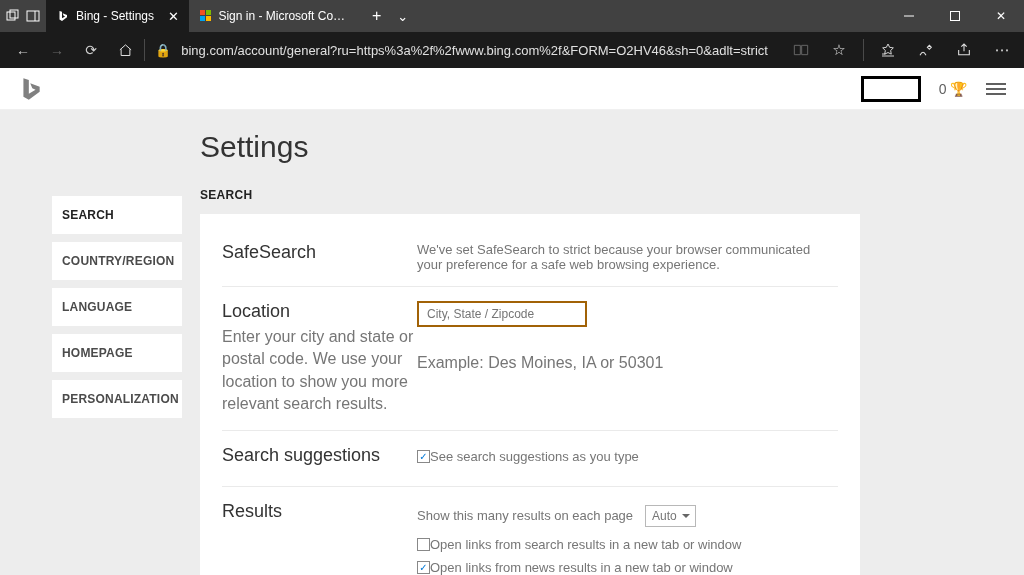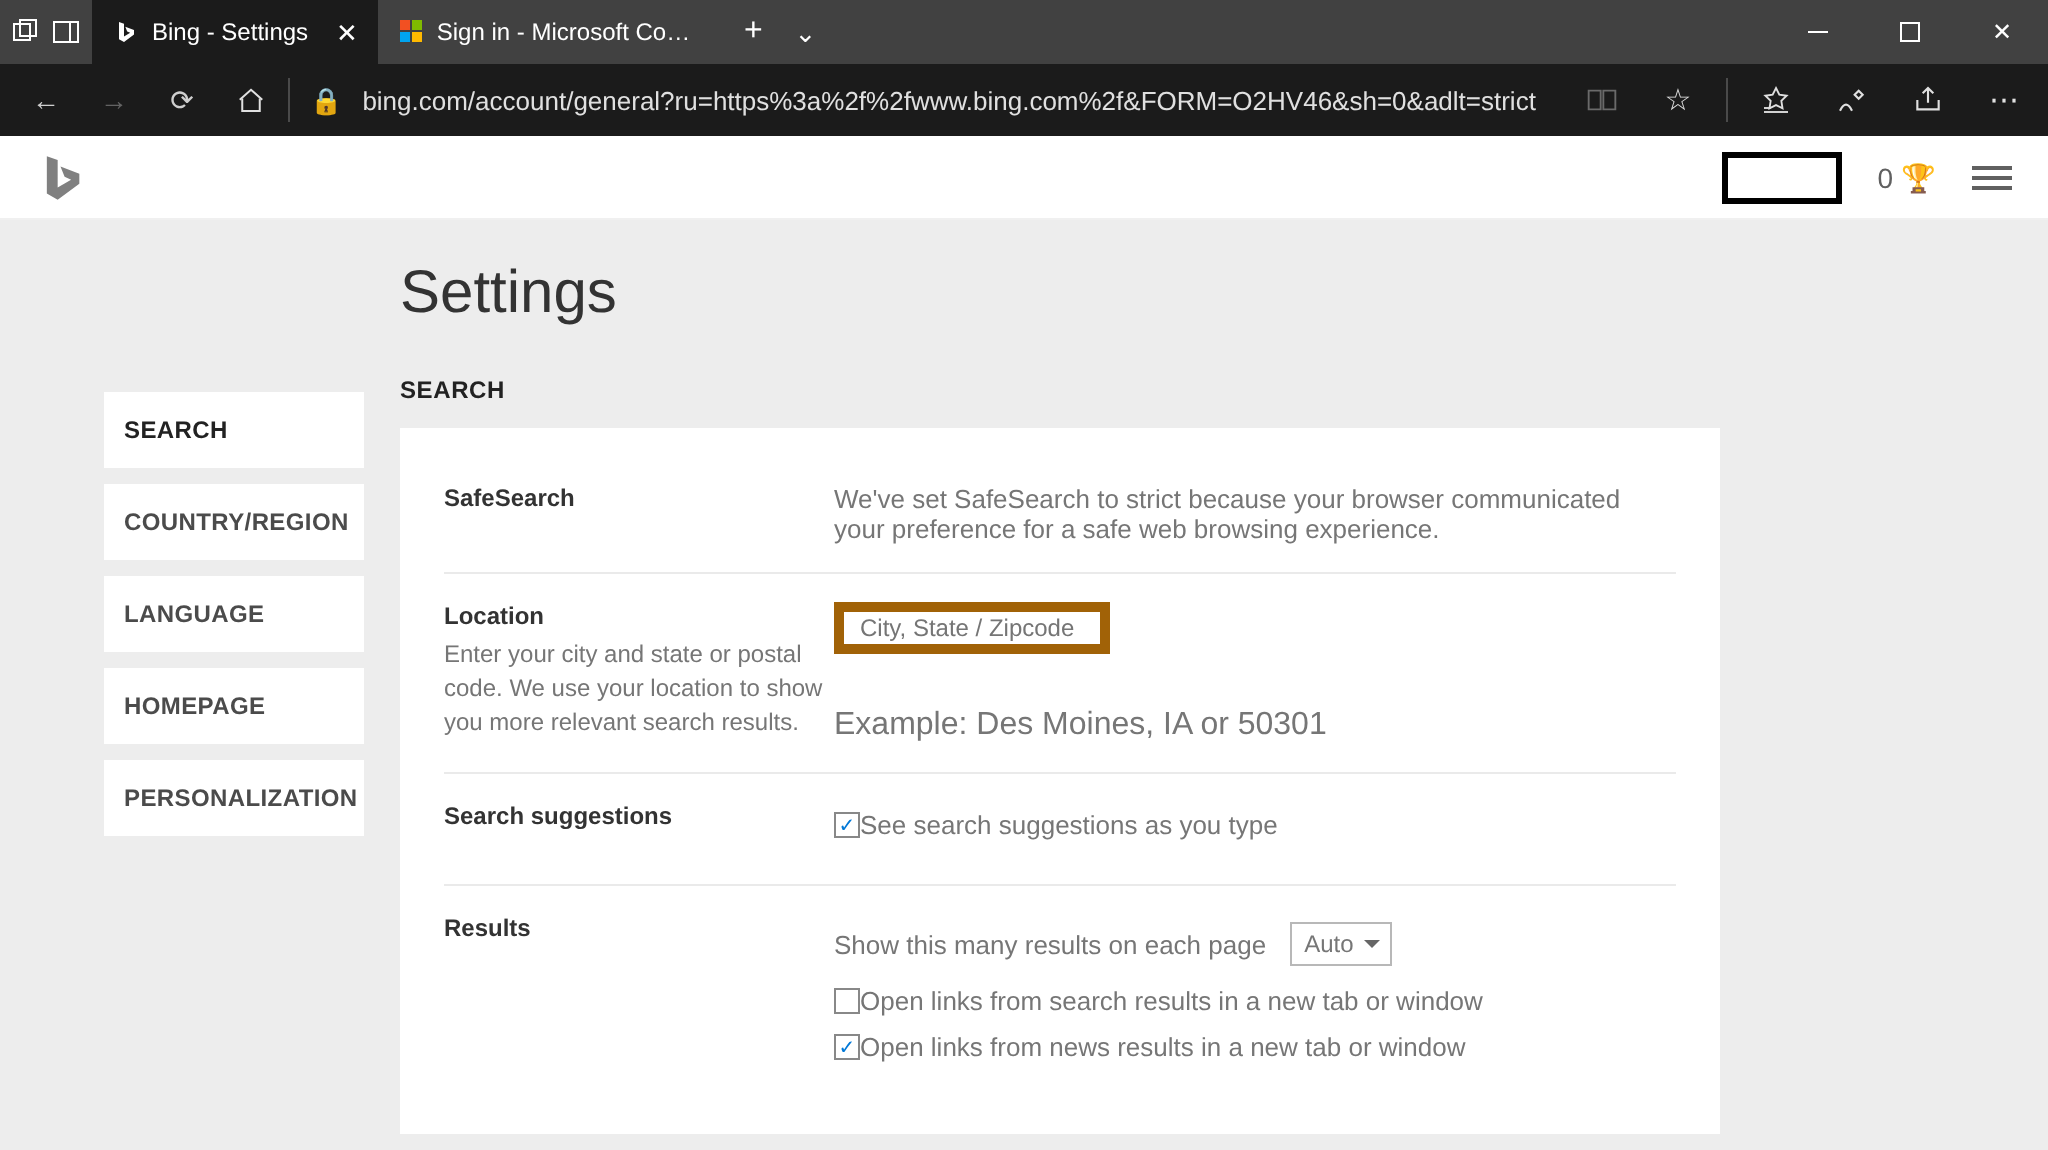--- a/index.html
+++ b/index.html
@@ -46,25 +46,25 @@
 .sidebar-item:first-child { font-weight:700; color:#222; }
 
 .main-col { width: 660px; margin-left: 18px; }
 
 .sec-label { font-size:12px; font-weight:700; color:#222; letter-spacing:.3px; margin-bottom:12px; }
 .panel { background:#fff; padding: 14px 22px 14px 22px; }
 
 .row { display:flex; padding:14px 0; border-bottom:1px solid #eaeaea; }
 .row:last-child { border-bottom:none; }
 .row .rlabel { width: 195px; flex-shrink:0; }
-.row .rheading { font-size:12px; color:#333; margin-bottom:4px;font-weight:bold; }
-.row .rdesc { font-size:12px; color:#767676; line-height:1.4; }
+.row .rheading { font-size:18px; color:#333; margin-bottom:4px; }
+.row .rdesc { font-size:16px; color:#767676; line-height:1.4; }
 .row .rbody { flex:1; font-size:13px; color:#767676; }
 
-.textinput { border:5px solid #a16207; height:26px; width:138px; padding:0 8px; font-size:12px; color:#a16207; }
+.textinput { border:2px solid #a16207; height:26px; width:170px; padding:0 8px; font-size:12px; color:#a16207; }
 .example { font-size:16px; color:#767676; margin-top:27px; }
 
 .chk { display:flex; align-items:center; gap:0; margin:4px 0 8px 0; }
 .chk .box { width:13px; height:13px; border:1px solid #888; display:flex; align-items:center; justify-content:center; font-size:10px; color:#0078d7; }
 .chk.checked .box::after { content:"✓"; }
 
 .selectwrap { display:flex; align-items:center; gap:12px; margin:4px 0 10px 0; color:#767676; }
 .select { border:1px solid #b8b8b8; height:22px; padding:0 18px 0 6px; font-size:12px; position:relative; display:inline-flex; align-items:center; background:#fff; }
 .select::after { content:""; position:absolute; right:5px; top:8px; border:4px solid transparent; border-top-color:#666; }
 </style>

